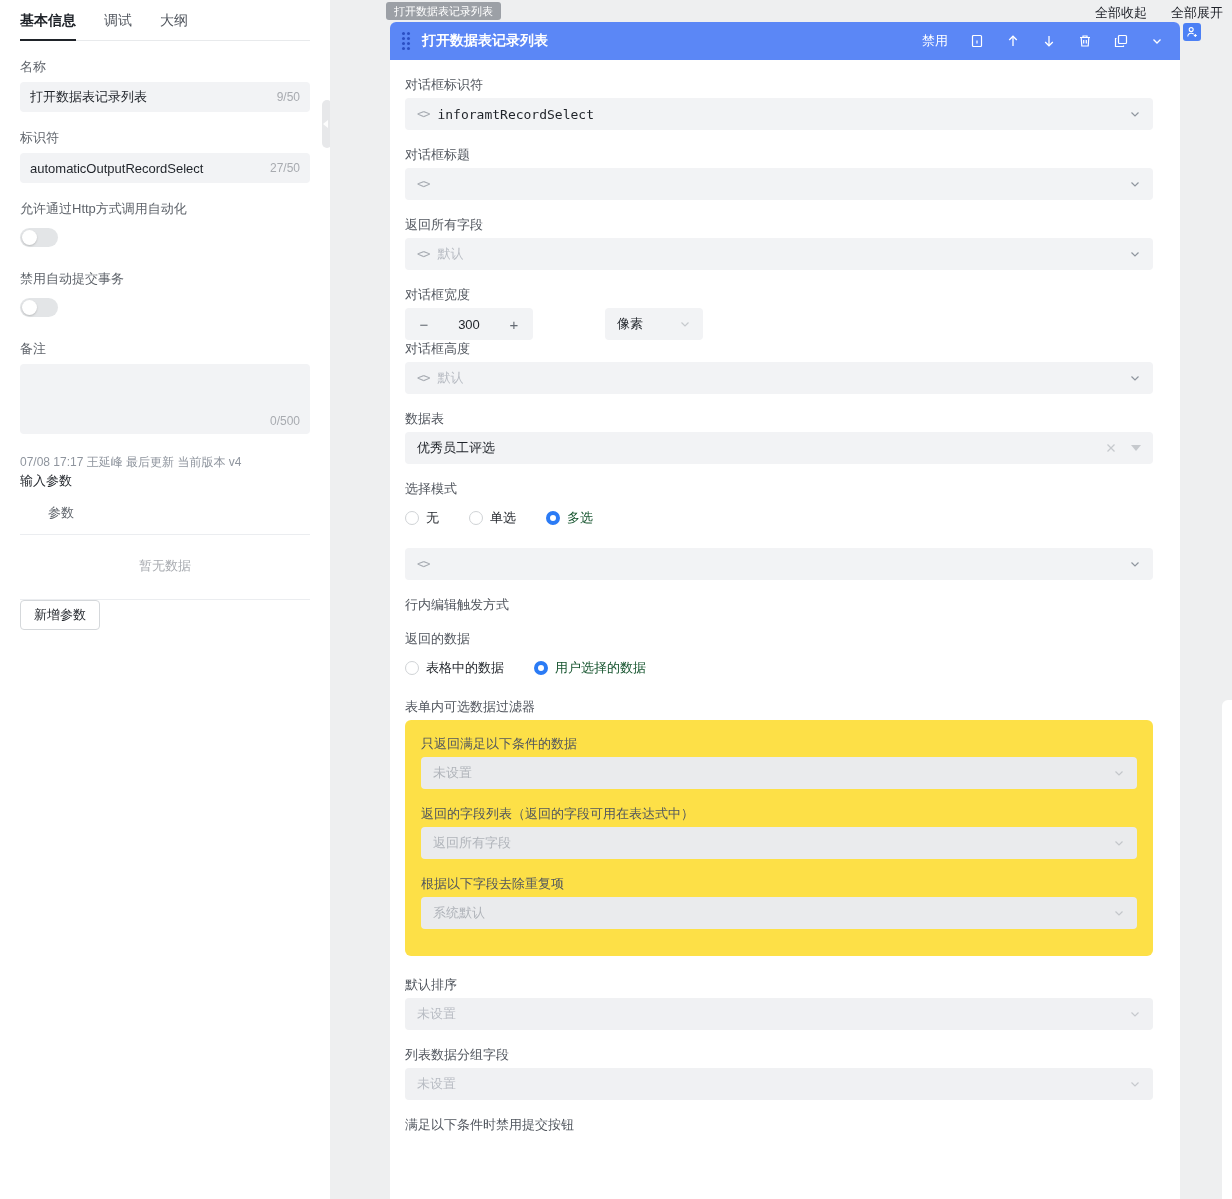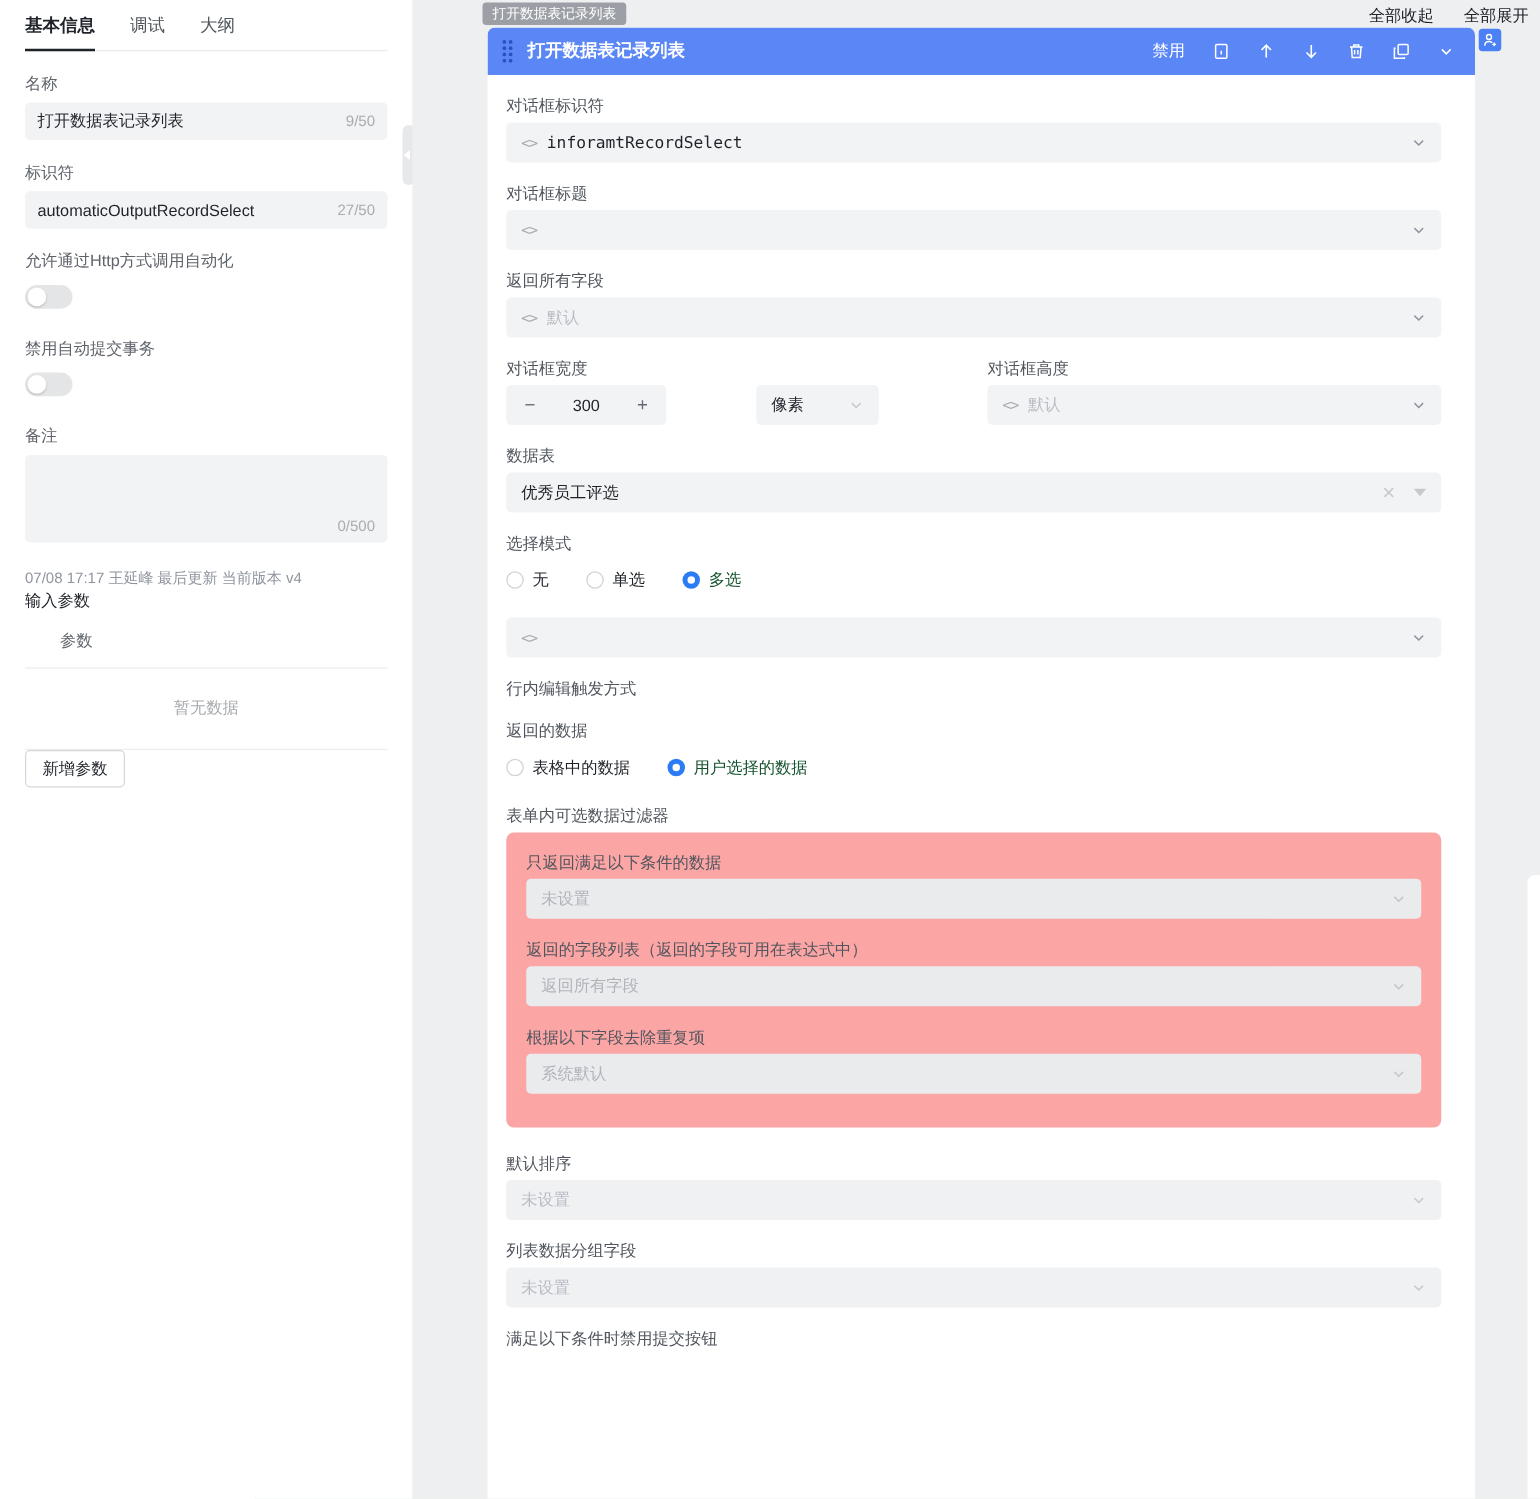--- a/index.html
+++ b/index.html
@@ -63,38 +63,38 @@
   .field { margin-bottom:16px; }
   .input { height:32px; background:#f2f3f5; border-radius:4px; display:flex; align-items:center;
     padding:0 12px; font-size:13px; cursor:pointer; }
   .angle-icon { font-family:"DejaVu Sans Mono",monospace; font-size:12px; color:#a6aab1;
     margin-right:8px; letter-spacing:-1px; }
   .angle-icon.blue { color:#9fb4e8; }
   .angle-icon::before { content:"<>"; }
   .code { font-family:"DejaVu Sans Mono",monospace; font-size:13px; color:#1f2329; }
   .ph { color:#b8bcc3; }
   .chev { margin-left:auto; display:flex; }
-  .row2 { display:flex; margin-bottom:16px; }
+  .row2 { display:flex; margin-bottom:16px;flex-direction:column; }
   .col1 { width:385px; }
   .col2 { flex:1; }
   .ctrl-row { display:flex; }
   .stepper { width:128px; height:32px; background:#f2f3f5; border-radius:4px; display:flex;
     align-items:center; font-size:14px; }
   .step-btn { width:38px; text-align:center; color:#646a73; font-size:15px; cursor:pointer; }
   .step-val { flex:1; text-align:center; font-size:13px; color:#1f2329; }
   .unit-select { width:98px; margin-left:72px; }
   .radio-row { display:flex; gap:30px; align-items:center; height:20px; margin-top:10px; margin-bottom:20px; }
   .radio { display:flex; align-items:center; gap:7px; font-size:13px; color:#1f2329; cursor:pointer; }
   .rdot { width:14px; height:14px; border-radius:50%; border:1px solid #d0d3d6; background:#fff; }
   .radio.sel .rdot { border:4px solid #2b7bf5; }
   .radio.sel span { color:#14532d; }
   .clear-x { display:flex; margin-left:auto; cursor:pointer; }
   .tri-down { width:0; height:0; border-left:5px solid transparent; border-right:5px solid transparent;
     border-top:6px solid #c6c9cd; margin-left:14px; }
-  .panel { background:#fca5a5; border-radius:6px; padding:15px 16px 27px 16px; margin-bottom:20px; }
+  .panel { background:#fde047; border-radius:6px; padding:15px 16px 27px 16px; margin-bottom:20px; }
   .input.dis { background:#eaebed; }
   .input.dis .ph { color:#b0b4ba; }
   .input.lite { background:#f0f1f3; }
 </style>
 </head>
 <body>
 
 <div class="page">
 
   <div class="sidebar">

